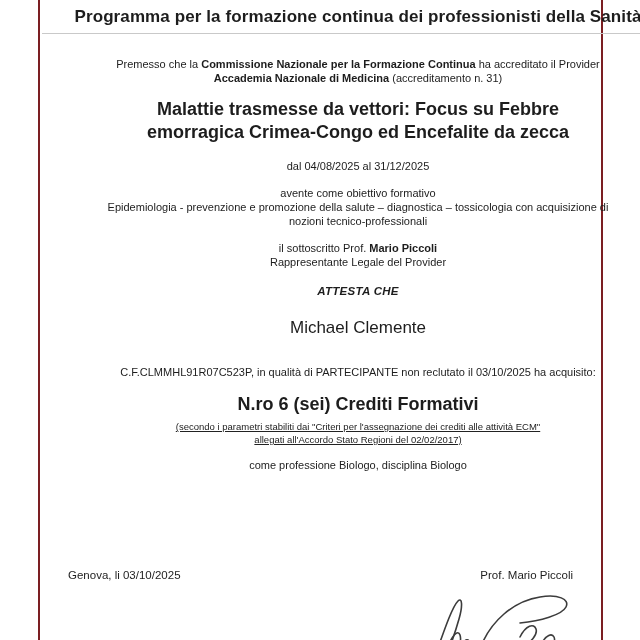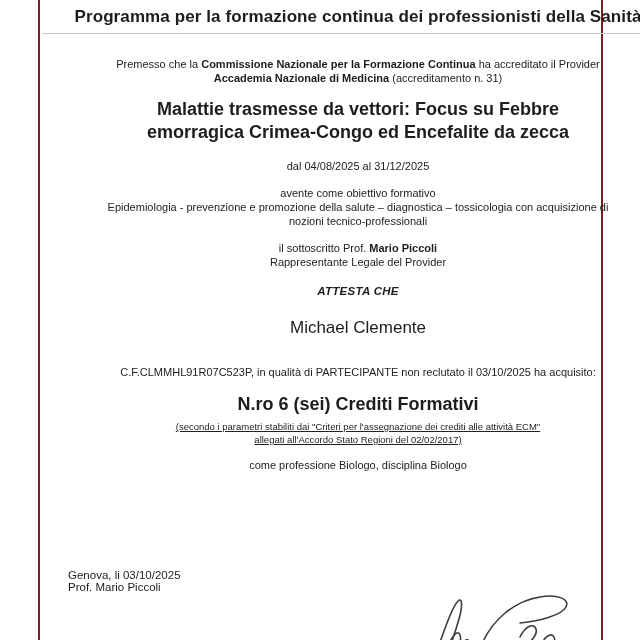--- a/index.html
+++ b/index.html
@@ -43,21 +43,20 @@
   .participant{margin-top:21px;font-size:17px;font-weight:normal;}
   .cf-line{margin-top:27px;}
   .credits{margin-top:15px;font-size:18px;font-weight:bold;}
   .credits-note{margin-top:5px;font-size:9.5px;line-height:13px;color:#222;text-decoration:underline;}
   .profession{margin-top:12px;}
   .footer-row{
     position:absolute;left:40px;top:569px;width:561px;
     display:flex;justify-content:space-between;
     padding:0 28px;box-sizing:border-box;
     font-size:11.5px;
-    flex-direction:column;
   }
   .signature{
     position:absolute;left:428px;top:591px;width:165px;height:75px;
   }
   .signature svg{display:block;}
 </style>
 </head>
 <body>
 
 <div class="border-line border-left"></div>

